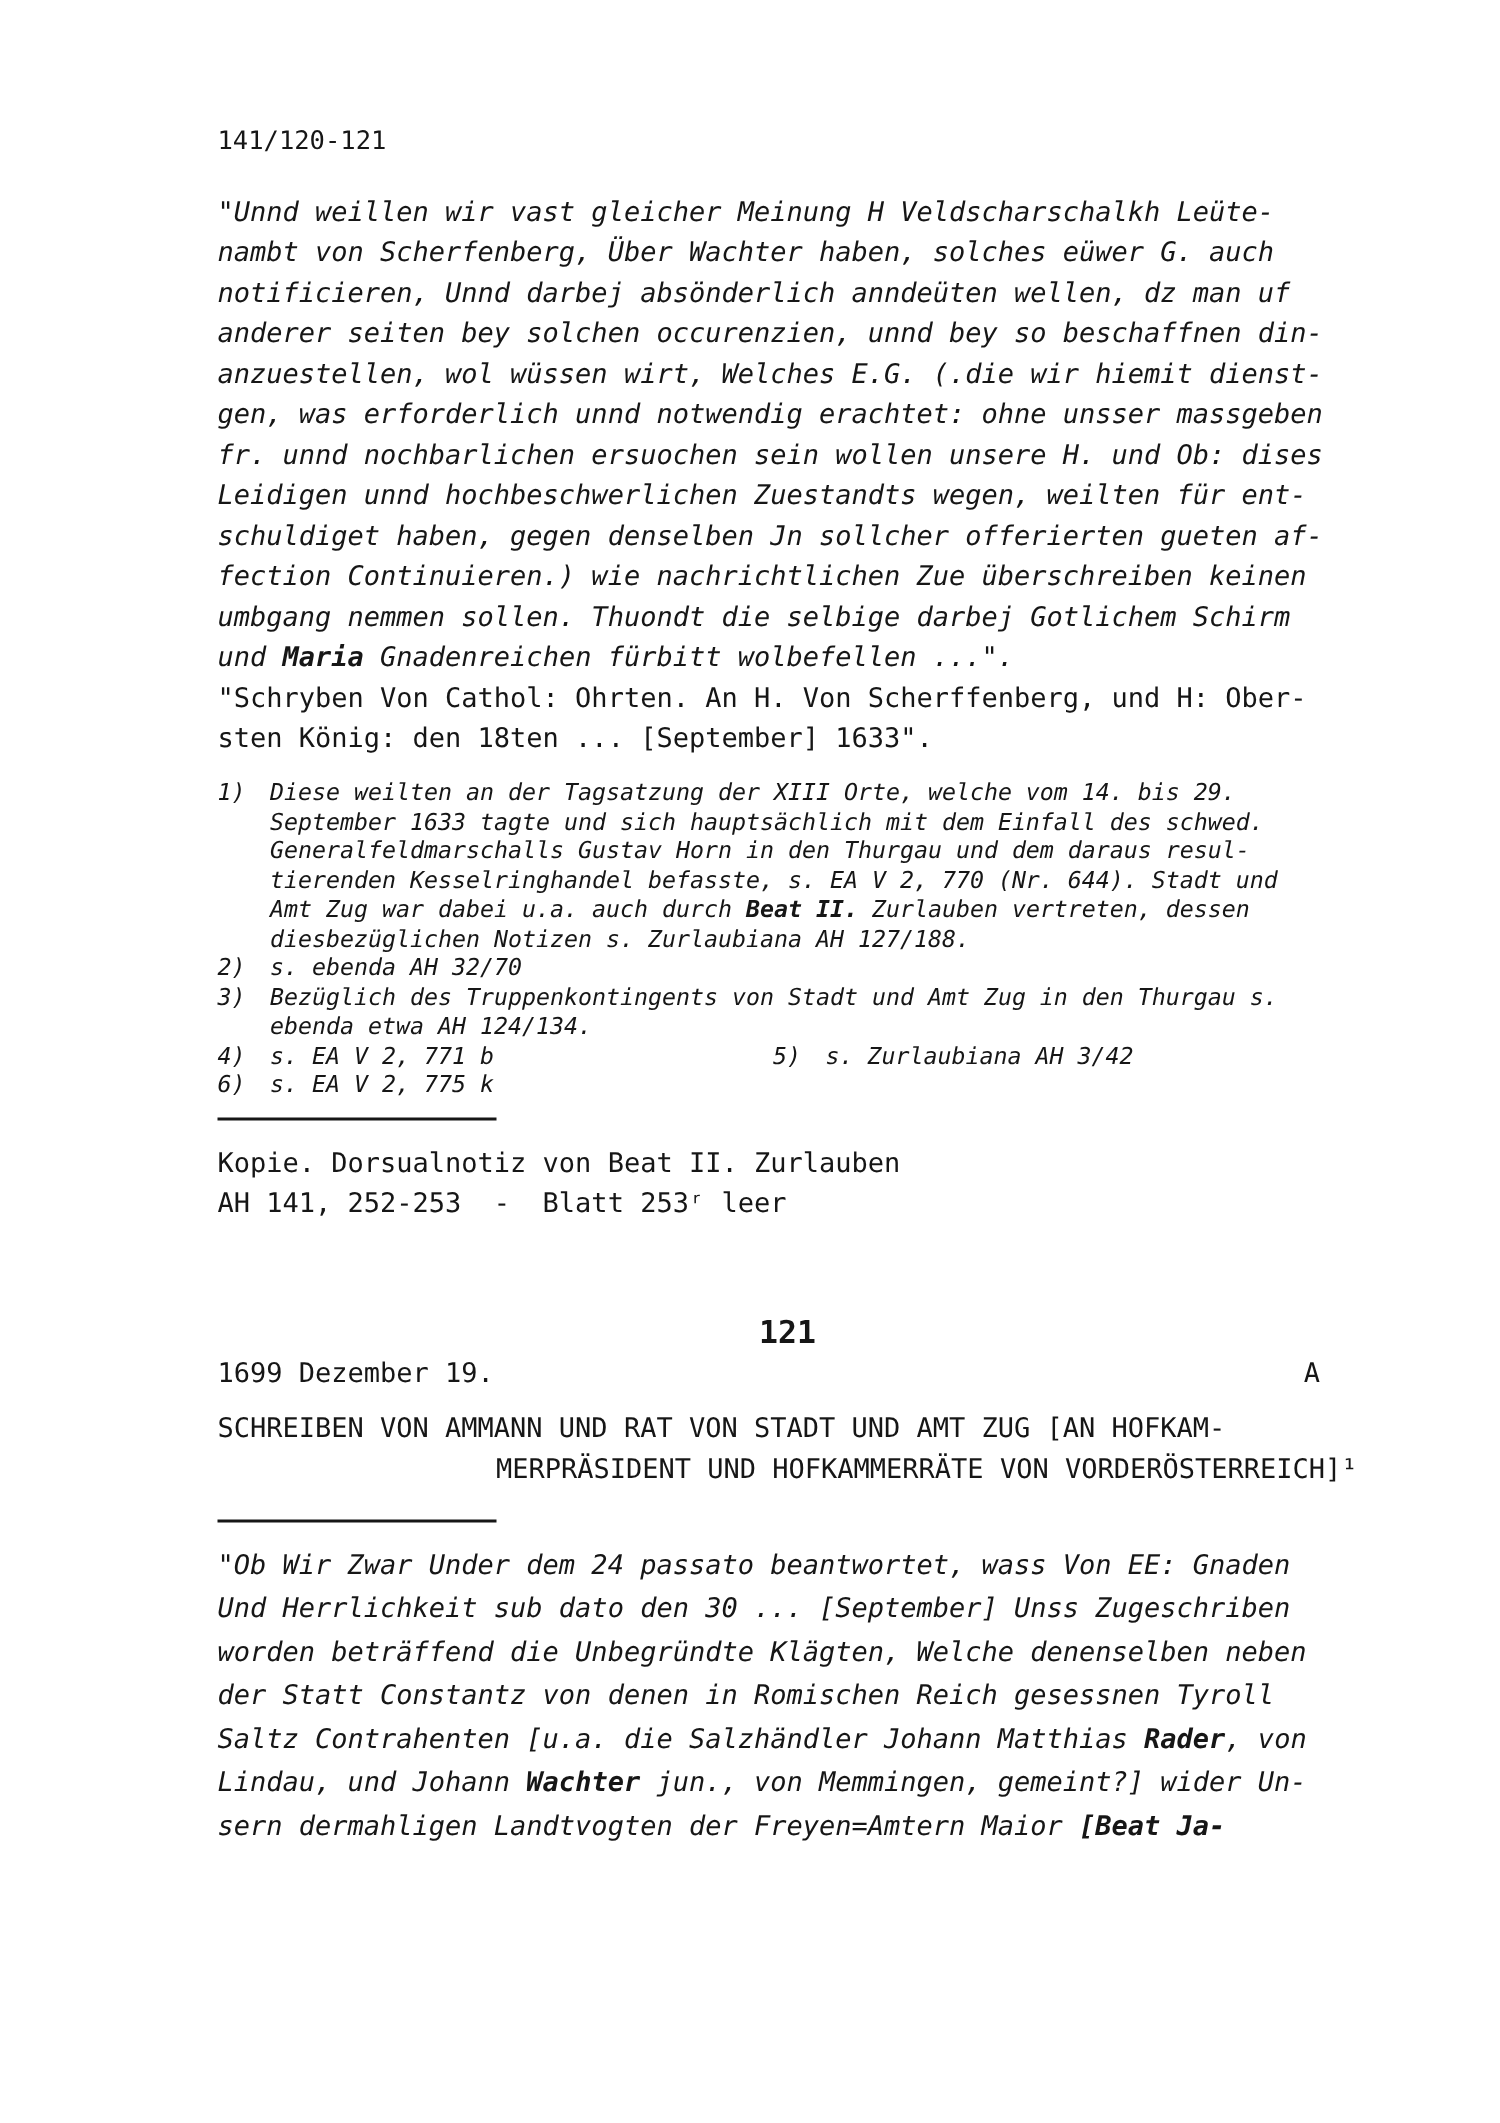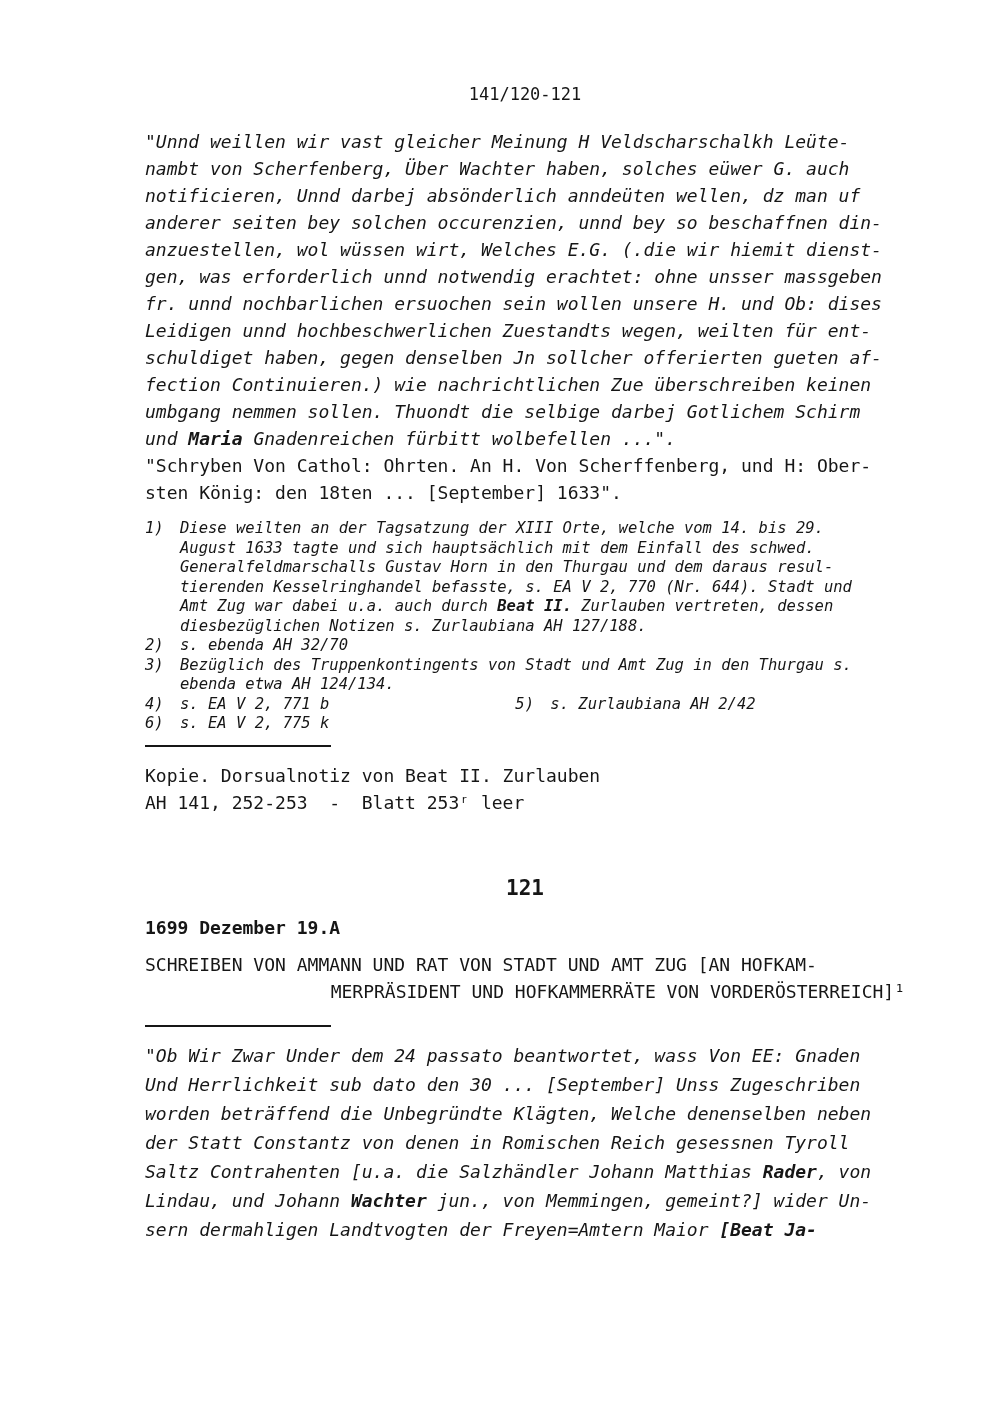--- a/index.html
+++ b/index.html
@@ -9,21 +9,21 @@
     position:relative;
     width:1000px; height:1415px;
     margin:0 auto;
     background:#ffffff;
     color:#161616;
     padding:84px 95px 40px 145px;
     overflow:hidden;
   }
   .header-ref {
     font-size:17px; line-height:20px;
-    text-align:center;
+    text-align:left;
     margin-bottom:24px;
   }
   .block { font-size:18px; line-height:27px; }
   .line { white-space:pre; }
   b { font-weight:bold; }
   .italic { font-style:italic; }
 
   .footnotes {
     margin-top:13px;
     font-size:15.5px; line-height:19.5px;
@@ -40,25 +40,23 @@
     margin-top:11px;
   }
   .kopie { margin-top:15px; }
 
   .doc-number {
     font-size:21px; font-weight:bold;
     text-align:center;
     margin-top:58px; line-height:28px;
   }
   .date-row {
-    display:flex; justify-content:flex-start;
+    display:flex; justify-content:space-between;
     font-size:18px; line-height:27px;
-    margin-top:12px;
     padding-right:25px;
-    font-weight:bold;
   }
   .date-row span:first-child { padding-left:0; }
   .doc-title { margin-top:10px; }
   .doc-title .line:nth-child(2) { text-align:right; }
   .rule2 { margin-top:20px; }
   .quote121 { margin-top:14px; line-height:29px; }
 </style>
 </head>
 <body>
 
@@ -87,21 +85,21 @@
         <div class="line">"Schryben Von Cathol: Ohrten. An H. Von Scherffenberg, und H: Ober-</div>
         <div class="line">sten König: den 18ten ... [September] 1633".</div>
       </div>
 
     <div class="footnotes">
         <div class="fn-row">
           <div class="fn-entry">
             <div class="fn-num">1)</div>
             <div class="fn-body">
               <div class="line">Diese weilten an der Tagsatzung der XIII Orte, welche vom 14. bis 29.</div>
-              <div class="line">August 1633 tagte und sich hauptsächlich mit dem Einfall des schwed.</div>
+              <div class="line">September 1633 tagte und sich hauptsächlich mit dem Einfall des schwed.</div>
               <div class="line">Generalfeldmarschalls Gustav Horn in den Thurgau und dem daraus resul-</div>
               <div class="line">tierenden Kesselringhandel befasste, s. EA V 2, 770 (Nr. 644). Stadt und</div>
               <div class="line">Amt Zug war dabei u.a. auch durch <b>Beat II.</b> Zurlauben vertreten, dessen</div>
               <div class="line">diesbezüglichen Notizen s. Zurlaubiana AH 127/188.</div>
             </div>
           </div>
         </div>
         <div class="fn-row">
           <div class="fn-entry">
             <div class="fn-num">2)</div>
@@ -122,21 +120,21 @@
         <div class="fn-row">
           <div class="fn-entry">
             <div class="fn-num">4)</div>
             <div class="fn-body">
               <div class="line">s. EA V 2, 771 b</div>
             </div>
           </div>
           <div class="fn-entry">
             <div class="fn-num">5)</div>
             <div class="fn-body">
-              <div class="line">s. Zurlaubiana AH 2/42</div>
+              <div class="line">s. Zurlaubiana AH 3/42</div>
             </div>
           </div>
         </div>
         <div class="fn-row">
           <div class="fn-entry">
             <div class="fn-num">6)</div>
             <div class="fn-body">
               <div class="line">s. EA V 2, 775 k</div>
             </div>
           </div>

